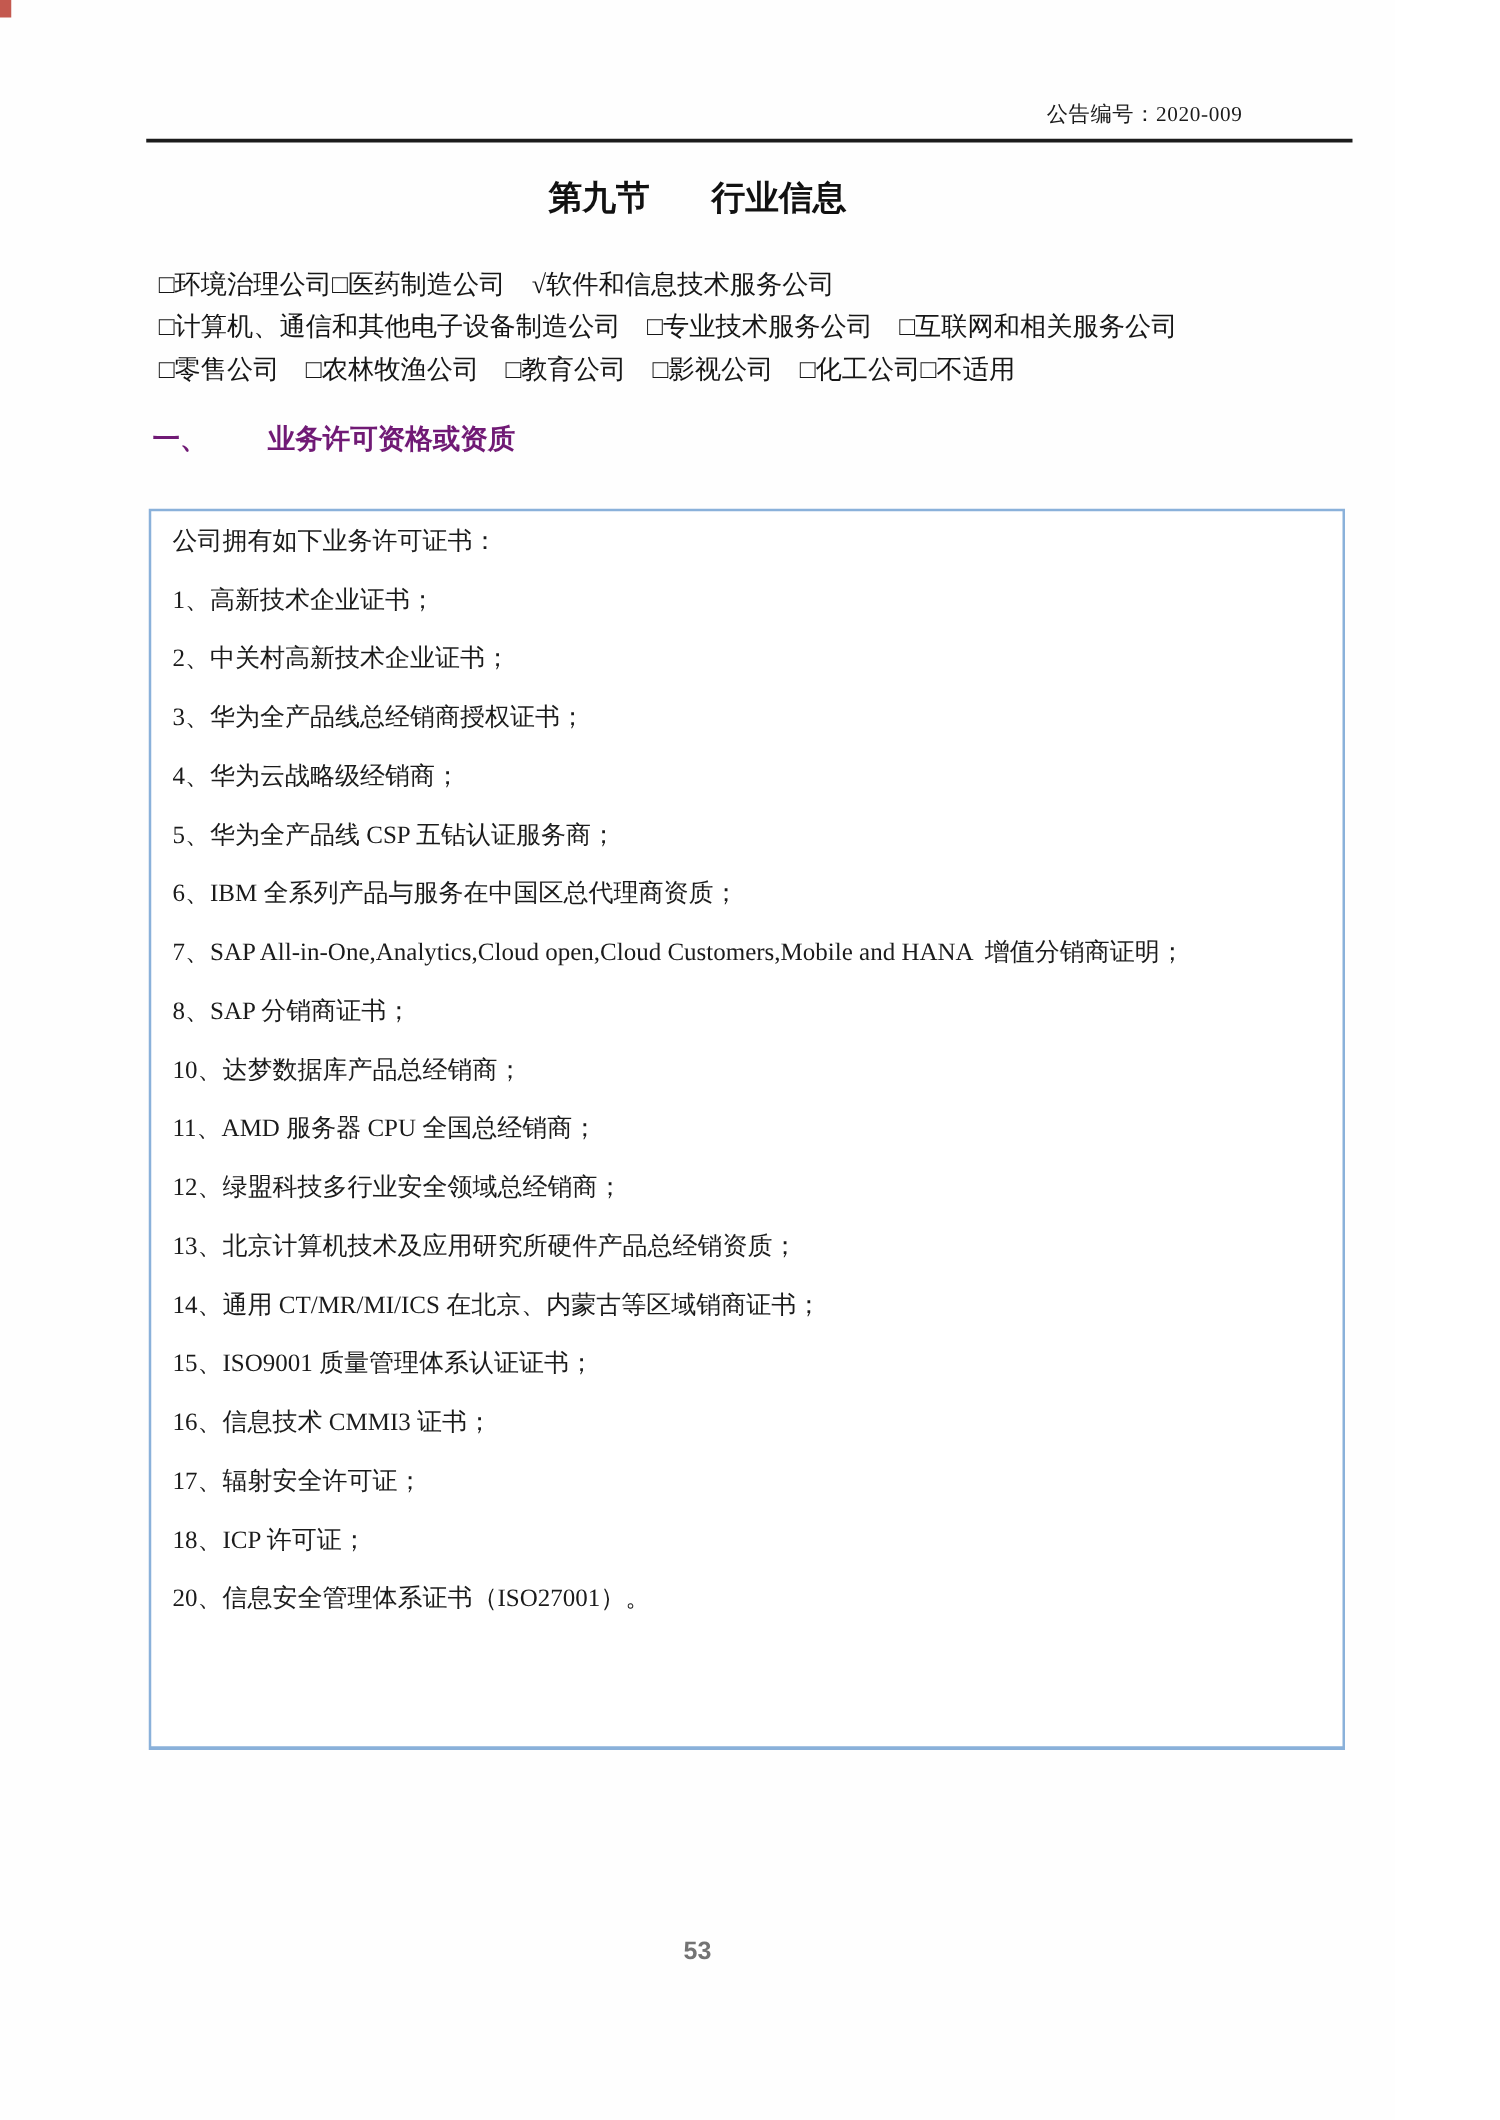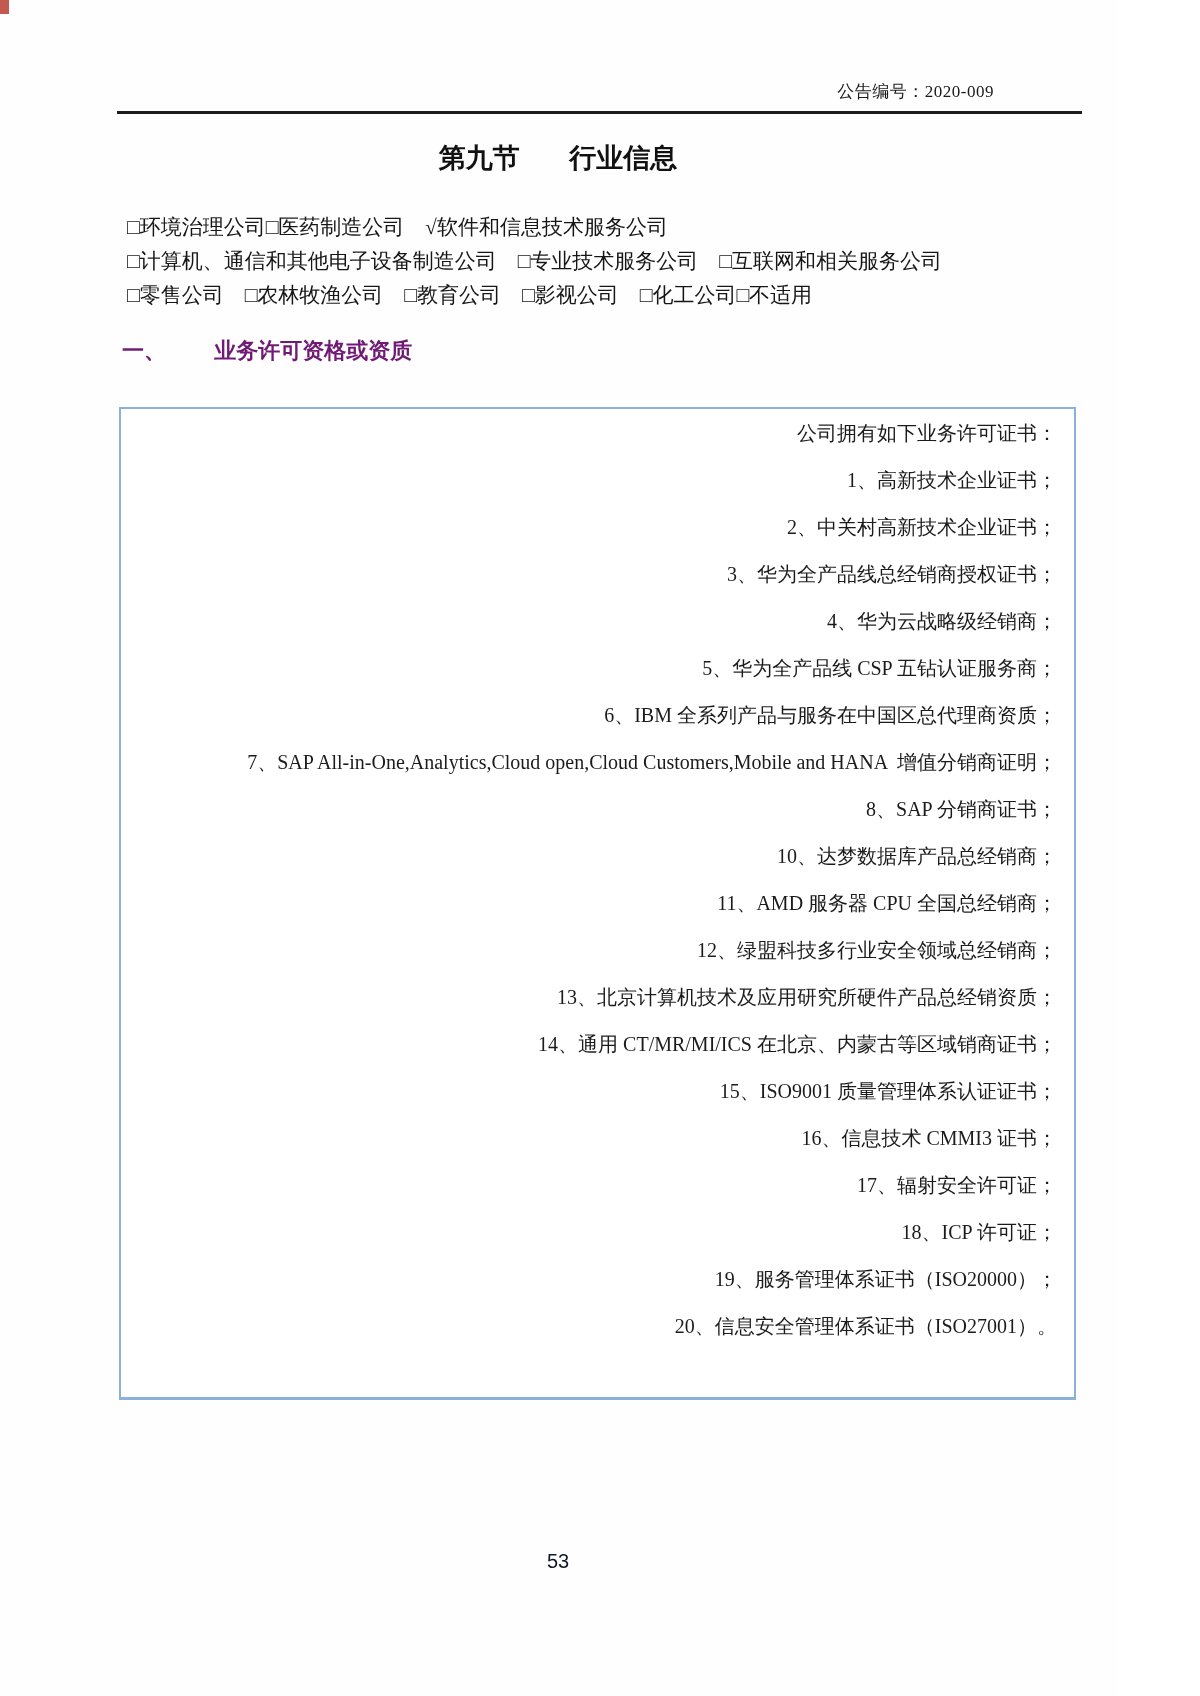--- a/index.html
+++ b/index.html
@@ -81,39 +81,39 @@
     position: absolute;
     top: 407px;
     left: 119px;
     width: 957px;
     height: 993px;
     box-sizing: border-box;
     border: 2px solid #8ab1da;
     border-bottom-width: 3px;
     background: #ffffff;
     padding: 1px 17px 0 17px;
-    text-align: right;
   }
   .license-box .license-line {
     font-size: 20px;
     line-height: 47px;
     height: 47px;
     color: #1b1b1b;
     white-space: pre-wrap;
     overflow: visible;
   }
   .page-number {
     position: absolute;
     top: 1550px;
     left: 0;
     width: 100%;
     text-align: center;
     font-size: 20px;
     font-family: "Liberation Sans", "DejaVu Sans", sans-serif;
-    color: #0f172a;
+    color: #737373;
+    font-weight: bold;
   }
 </style>
 </head>
 <body>
 
 <div class="page">
 
   <div class="corner-artifact"></div>
 
   <div class="header-no">公告编号：2020-009</div>
@@ -145,20 +145,19 @@
         <div class="license-line">8、SAP 分销商证书；</div>
         <div class="license-line">10、达梦数据库产品总经销商；</div>
         <div class="license-line">11、AMD 服务器 CPU 全国总经销商；</div>
         <div class="license-line">12、绿盟科技多行业安全领域总经销商；</div>
         <div class="license-line">13、北京计算机技术及应用研究所硬件产品总经销资质；</div>
         <div class="license-line">14、通用 CT/MR/MI/ICS 在北京、内蒙古等区域销商证书；</div>
         <div class="license-line">15、ISO9001 质量管理体系认证证书；</div>
         <div class="license-line">16、信息技术 CMMI3 证书；</div>
         <div class="license-line">17、辐射安全许可证；</div>
         <div class="license-line">18、ICP 许可证；</div>
-        <div class="license-line">19、服务管理体系证书（ISO20000）；</div>
         <div class="license-line">20、信息安全管理体系证书（ISO27001）。</div>
       </div>
   </div>
 
   <div class="page-number">53</div>
 
 </div>
 
 </body></html>

